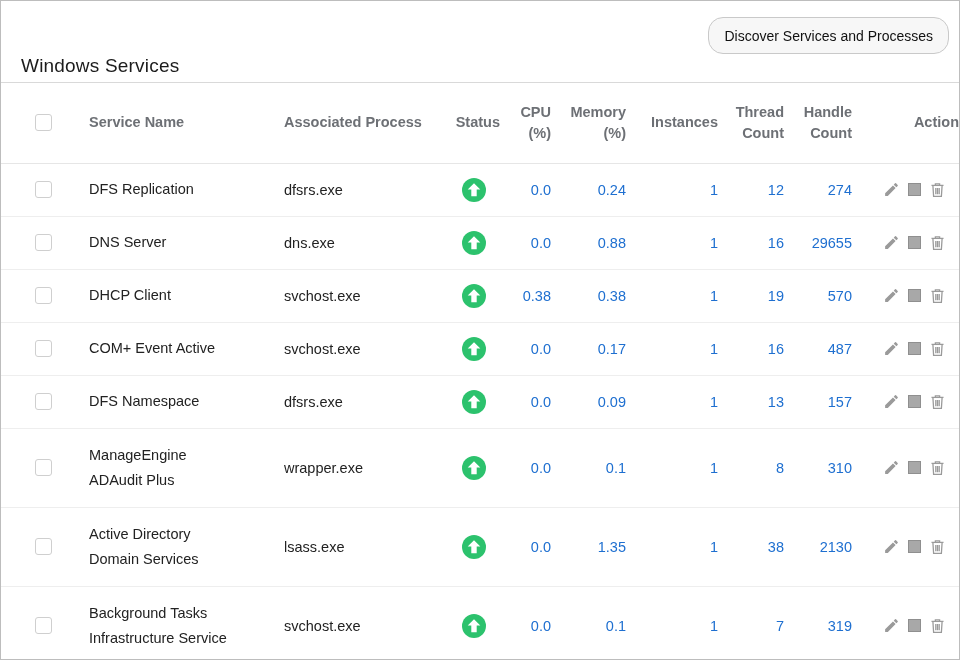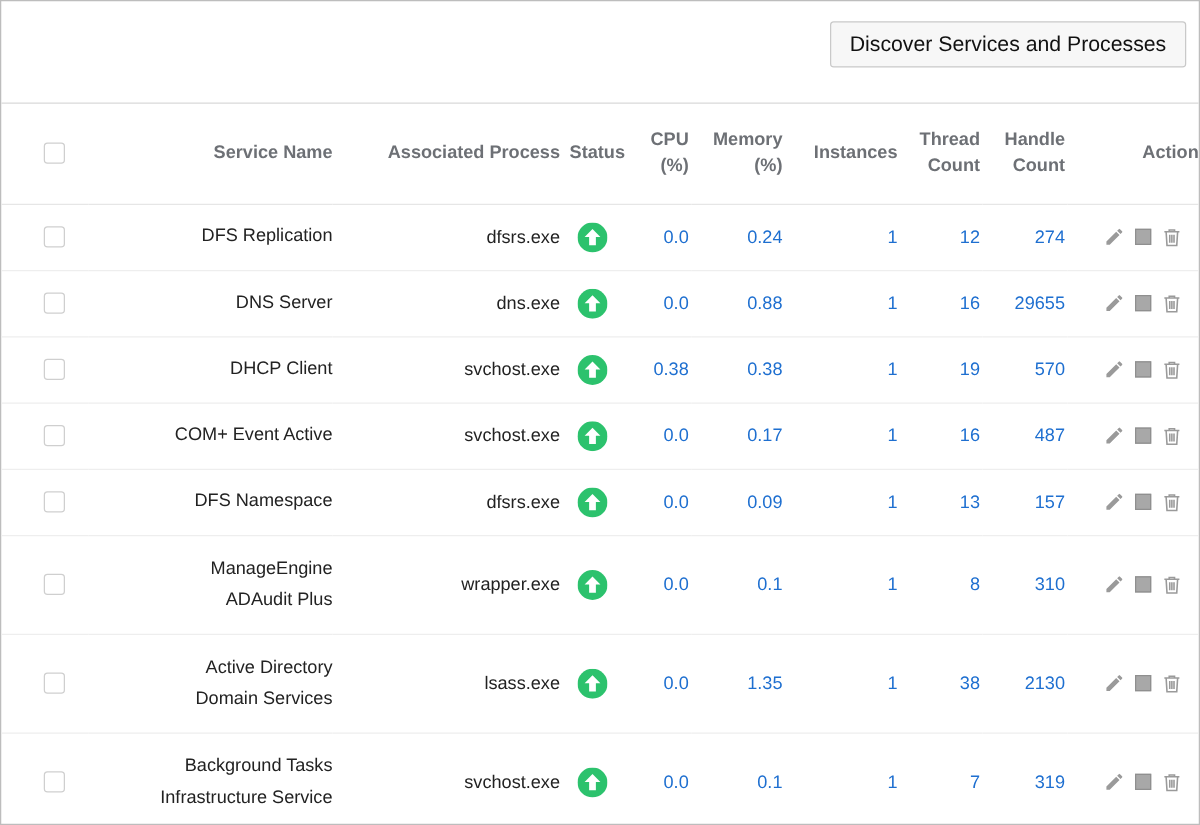--- a/index.html
+++ b/index.html
@@ -9,39 +9,39 @@
     border:1px solid #bdbdbd; overflow:hidden;
   }
   
   .topbar { position:relative; height:82px; border-bottom:1px solid #d9d9d9; }
   .page-title {
     position:absolute; left:20px; bottom:5px;
     font-size:19px; color:#1b1b1b; letter-spacing:.2px;
   }
   .discover-btn {
     position:absolute; top:16px; right:10px; height:37px; padding:0 15px;
-    background:#f7f7f7; border:1px solid #c9c9c9; border-radius:3px;
-    font-family:"Liberation Sans", sans-serif; font-size:17px; color:#111;
+    background:#f7f7f7; border:1px solid #c9c9c9; border-radius:15px;
+    font-family:"Liberation Sans", sans-serif; font-size:14px; color:#111;
     cursor:pointer;
   }
   
   table { width:958px; border-collapse:collapse; table-layout:fixed; }
   th, td { vertical-align:middle; font-size:14.5px; }
   thead th {
     height:80px; color:#6d7075; font-weight:700;
     border-bottom:1px solid #e6e6e6; line-height:21px;
   }
   tbody td { border-bottom:1px solid #eeeeee; color:#222; }
   tbody tr { height:53px; }
   tbody tr.tall { height:79px;margin-left:48px; }
   .al { text-align:left; }
   .ar { text-align:right; padding-right:2px; }
   .ac { text-align:right; }
   .pad-cb { padding-left:34px; }
-  .pad-text { padding-left:18px;text-align:right; }
+  .pad-text { padding-left:18px; }
   .pre { white-space:pre-line; }
   td.svc { line-height:25px; }
   td.num, .num { color:var(--value-blue,#1e6fd0); }
   td.action-cell, th.action-cell { padding-left:16px; }
   
   input[type="checkbox"] {
     appearance:none; -webkit-appearance:none;
     width:17px; height:17px; border:1px solid #cfcfcf; border-radius:3px;
     background:#fff; cursor:pointer; display:block;
   }
@@ -53,20 +53,21 @@
   .action-btn { display:inline-flex; align-items:center; justify-content:center; cursor:pointer; }
   .icon-gray { fill:var(--icon-gray,#9a9a9a); }
   .stop-square { width:13px; height:13px; background:#a8a8a8; border:1px solid #8f8f8f; }
 </style>
 </head>
 <body>
 
 <div class="page" style="--value-blue: #1e6fd0; --icon-gray: #9a9a9a;">
 
   <div class="topbar">
+    <div class="page-title">Windows Services</div>
     <button class="discover-btn">Discover Services and Processes</button>
   </div>
 
   <table>
     <colgroup>
       <col style="width:70px">
         <col style="width:195px">
         <col style="width:182px">
       <col style="width:52px">
         <col style="width:53px">

